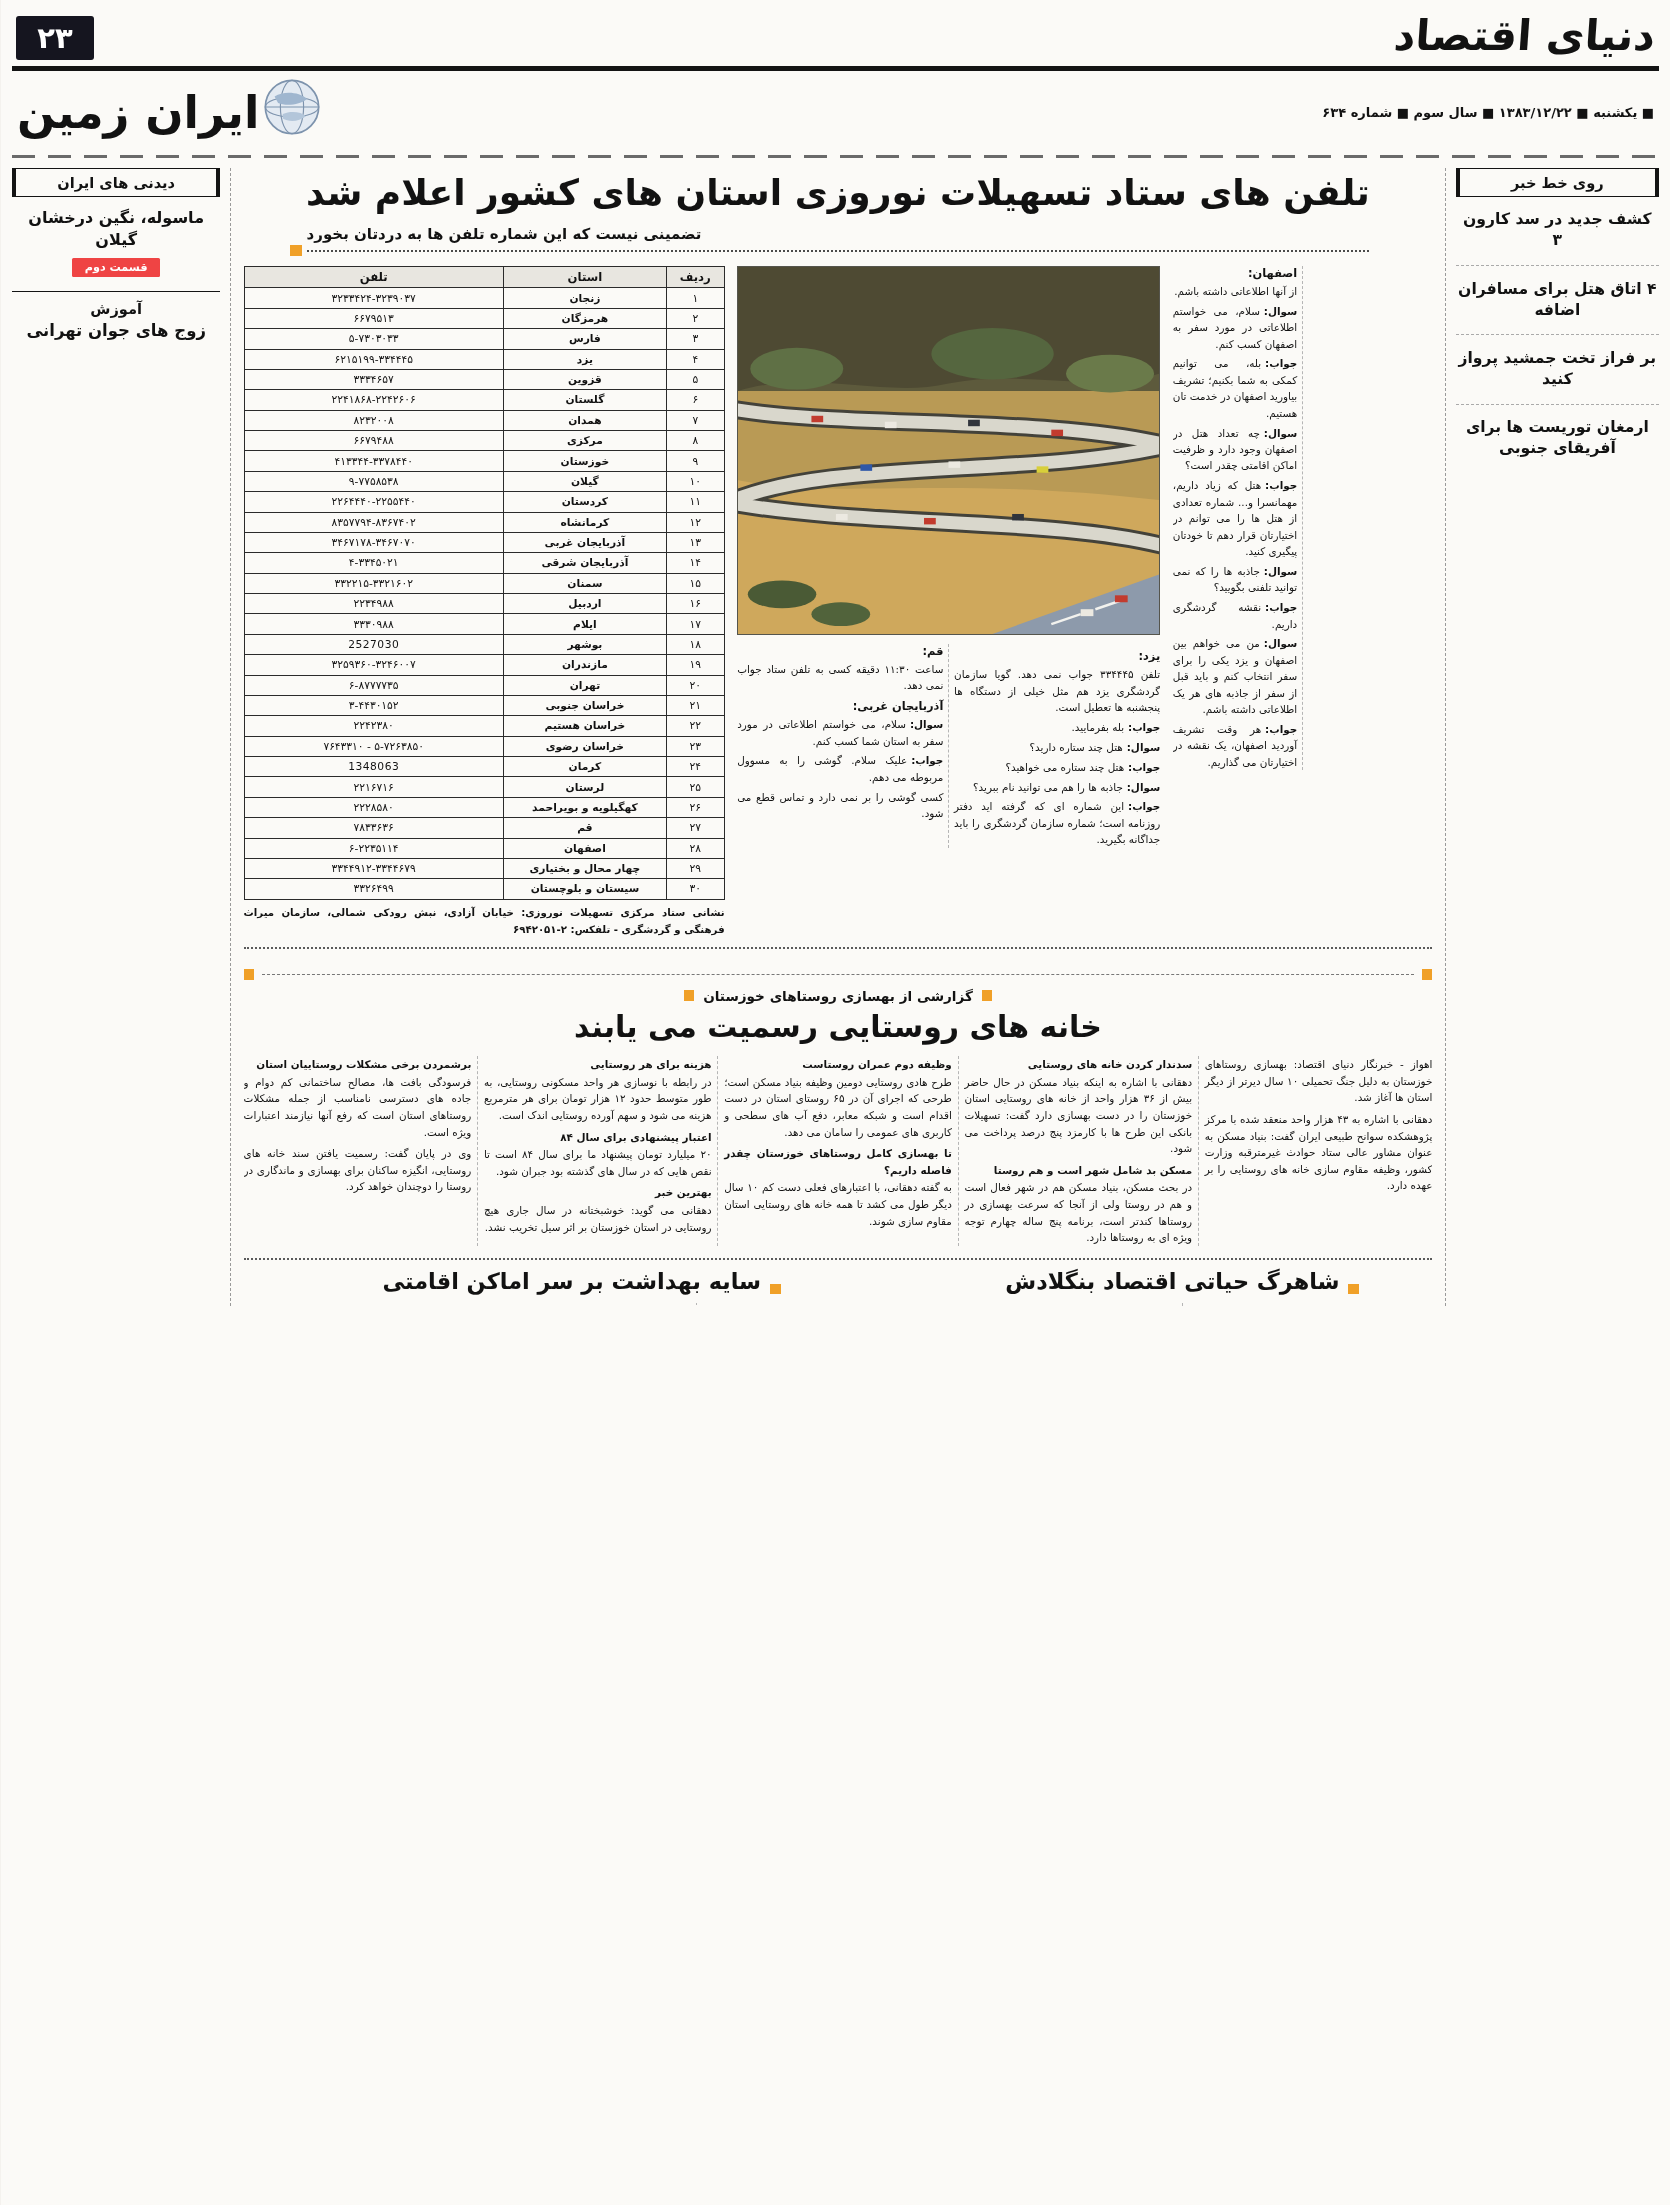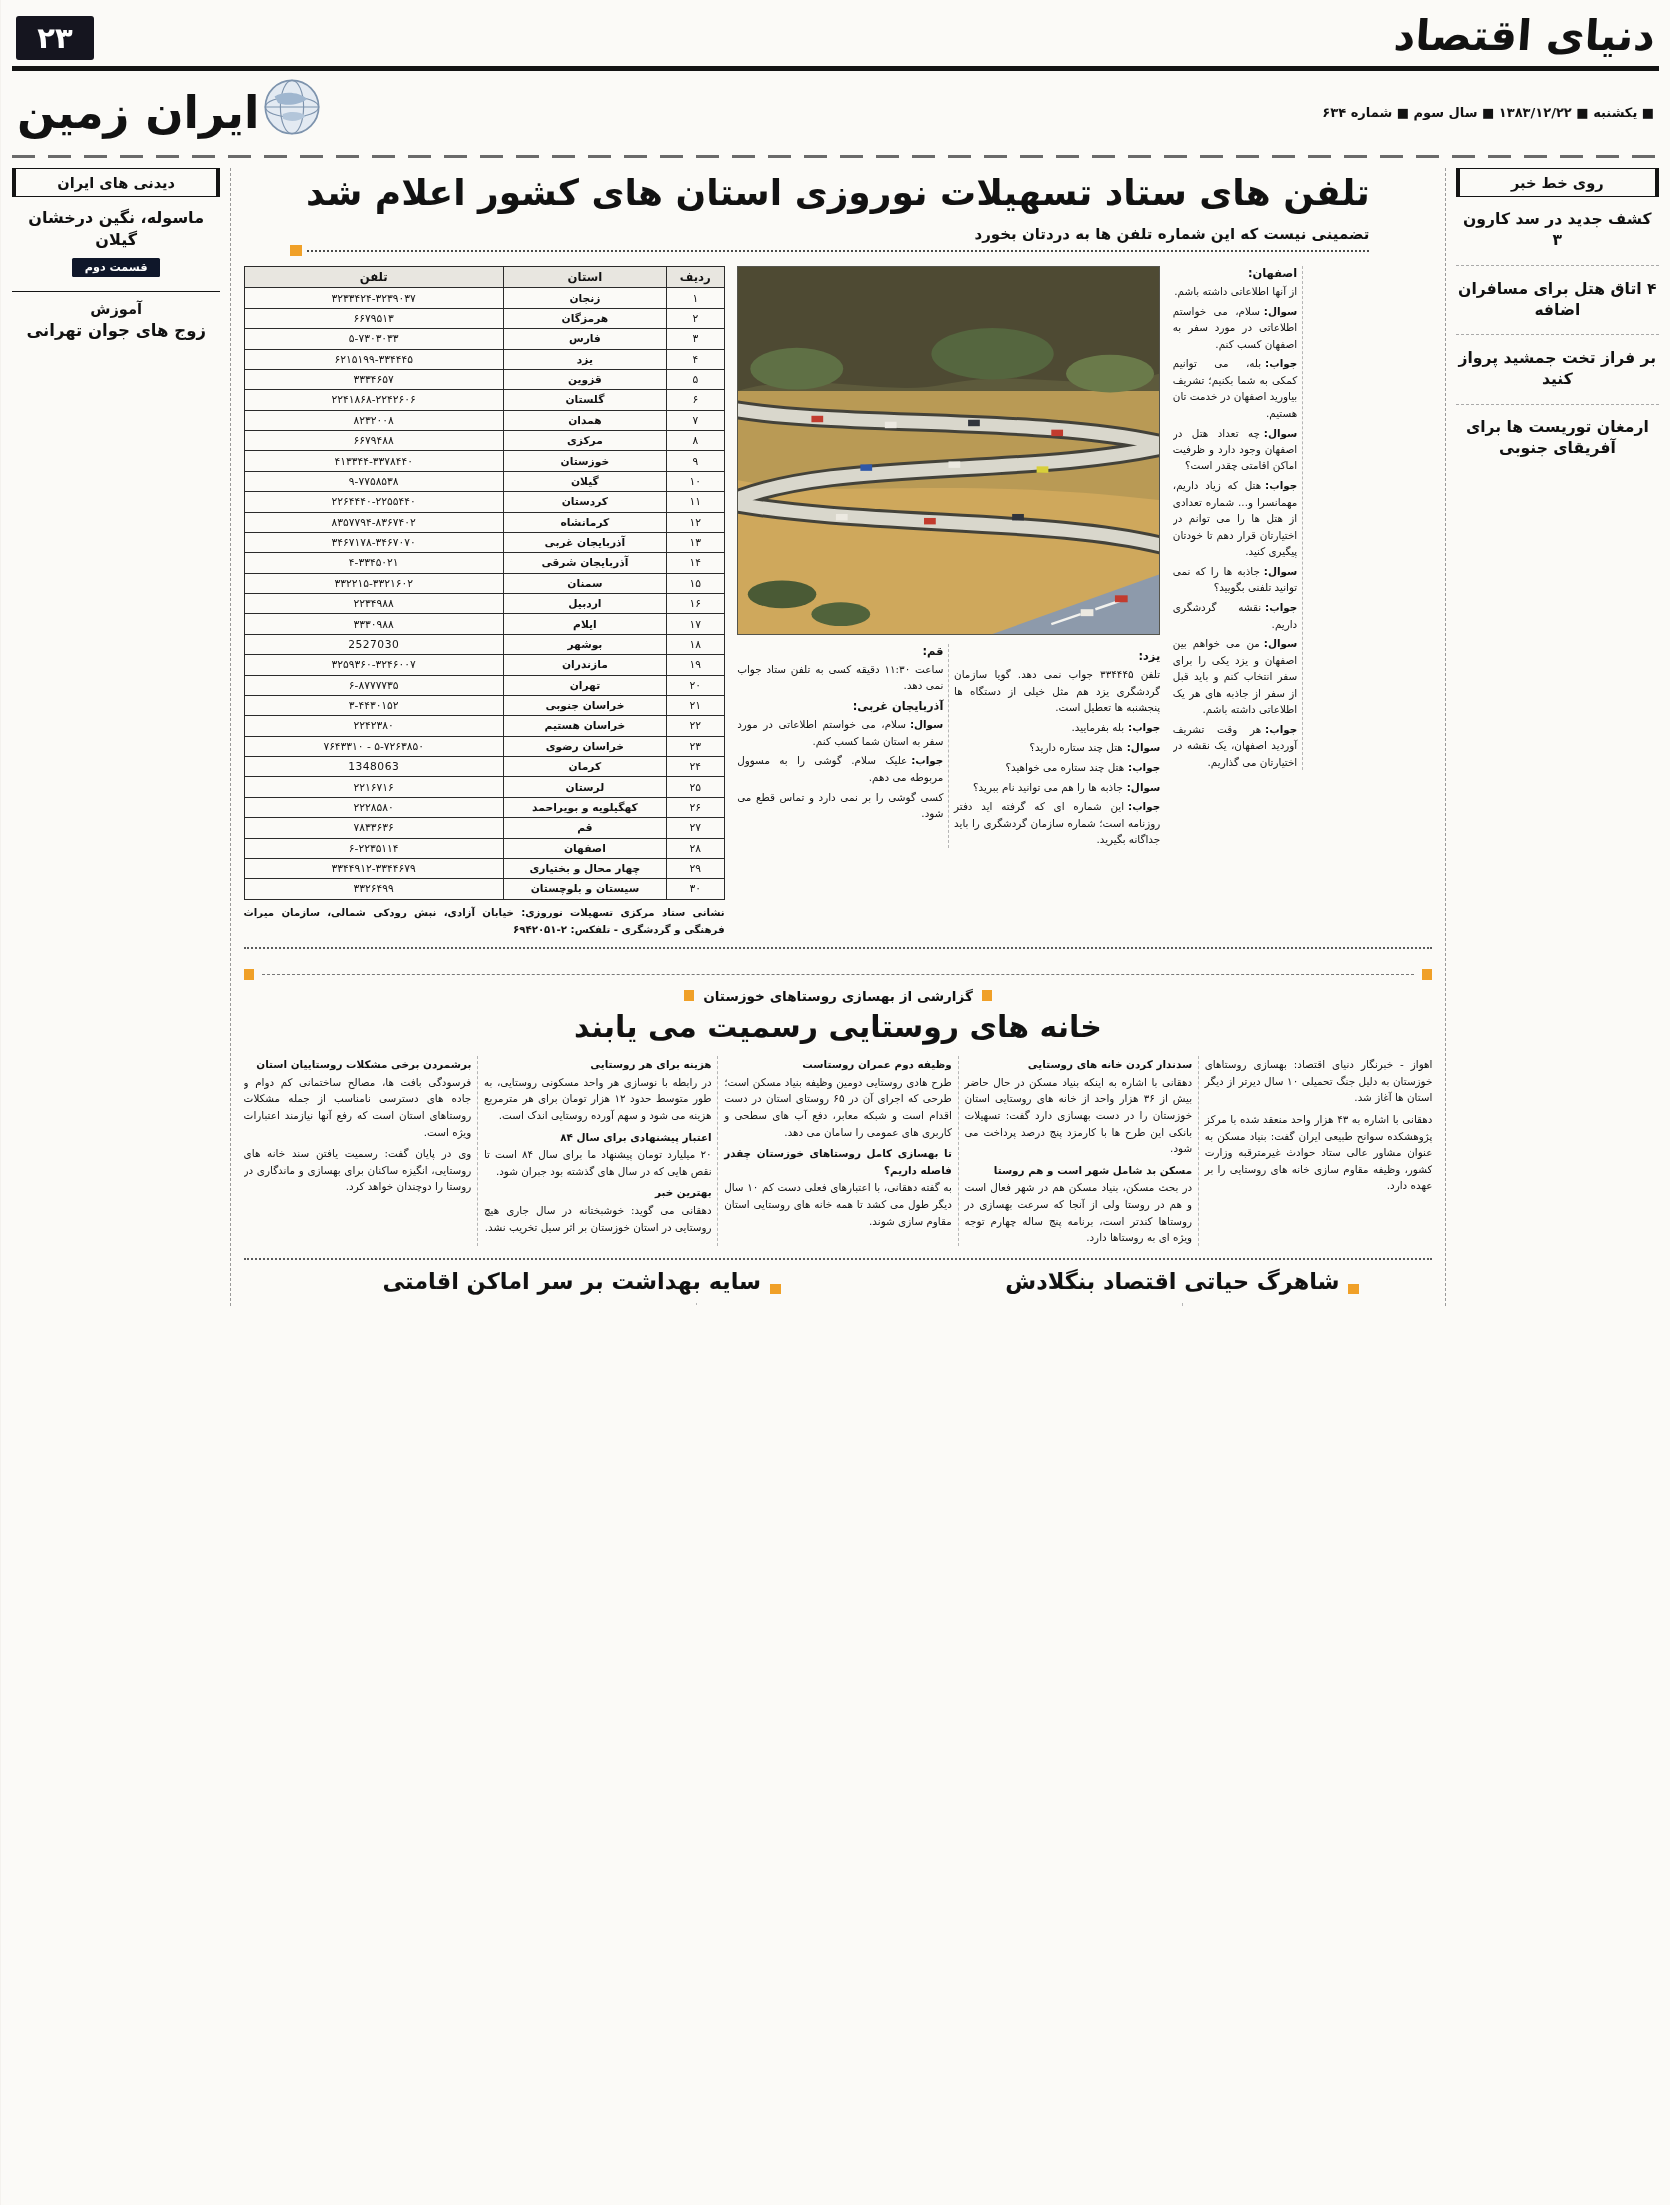--- a/index.html
+++ b/index.html
@@ -28,30 +28,30 @@
   .rail { overflow:hidden; }
   .rail-right { border-left: 1px dashed #9a9a9a; padding-left: 9.7px; }
   .rail-left  { border-right: 1px dashed #9a9a9a; padding-right: 9.7px; }
 
   .kicker-box { font-size: 14.6px; font-weight: 800; text-align:center; border: 1px solid #141414;
     border-right-width: 4.9px; border-left-width: 4.9px; padding: 4.9px 2.9px; margin-bottom: 9.7px; }
   .rail-title { font-size: 15.6px; font-weight: 800; text-align:center; margin: 12.6px 0 6.8px; line-height: 1.35; }
   .rail .para, .rail-body .para { font-size: 11.2px; line-height: 1.7; text-align: justify; margin-bottom: 5.8px; }
   .rail-article { border-bottom: 1px dashed #aaa; padding-bottom: 6.8px; }
   .rail-article:last-child { border-bottom: 0; }
-  .badge { display:block; width:max-content; margin: 0 auto 7.8px; background:#0f172a; color:#fff;
+  .badge { display:block; width:max-content; margin: 0 auto 7.8px; background:#ef4444; color:#fff;
     font-size: 11.2px; font-weight:700; padding: 2.9px 12.6px; border-radius: 1.5px; }
   .feature-title { font-size: 16px; font-weight: 900; text-align:center; margin: 2.9px 0 6.8px; line-height:1.4; }
   .train-kicker { font-size: 14.6px; font-weight: 900; text-align:center; margin: 14.6px 0 3.9px;
     border-top: 1.9px solid #141414; padding-top: 7.8px; }
   .train-title { font-size: 16.5px; font-weight: 900; text-align:center; margin-bottom: 6.8px; }
 
   
   .headline { font-size: 36px; font-weight: 900; text-align:center; line-height: 1.25; margin: 1.9px 14.6px 9.7px; }
-  .subhead { font-size: 15px; font-weight: 800; text-align:right; margin: 0 63px 13.6px; padding-bottom: 7.8px;
+  .subhead { font-size: 15px; font-weight: 800; text-align:left; margin: 0 63px 13.6px; padding-bottom: 7.8px;
     border-bottom: 2.4px dotted #4a4a4a; position: relative; }
   .subhead::before { content:""; position:absolute; left: -16.5px; bottom: -5.8px; width: 11.7px; height: 11.7px; background: #f0a028; }
 
   .center-top { display:grid; grid-template-columns: minmax(0,1fr) 423px 481px; gap: 12.6px; margin-bottom: 8.7px; }
   .intro-cell { max-height: 758px; overflow: hidden; }
   .twocol { column-count: 2; column-gap: 10.7px; column-rule: 0.5px dashed #b5b5b5; }
   .para { font-size: 10.4px; line-height: 1.6; text-align: justify; margin-bottom: 4.9px; }
   .intro-paras .para:first-child { font-weight: bold; }
 
   .photo-cell { max-height: 758px; overflow: hidden; }

